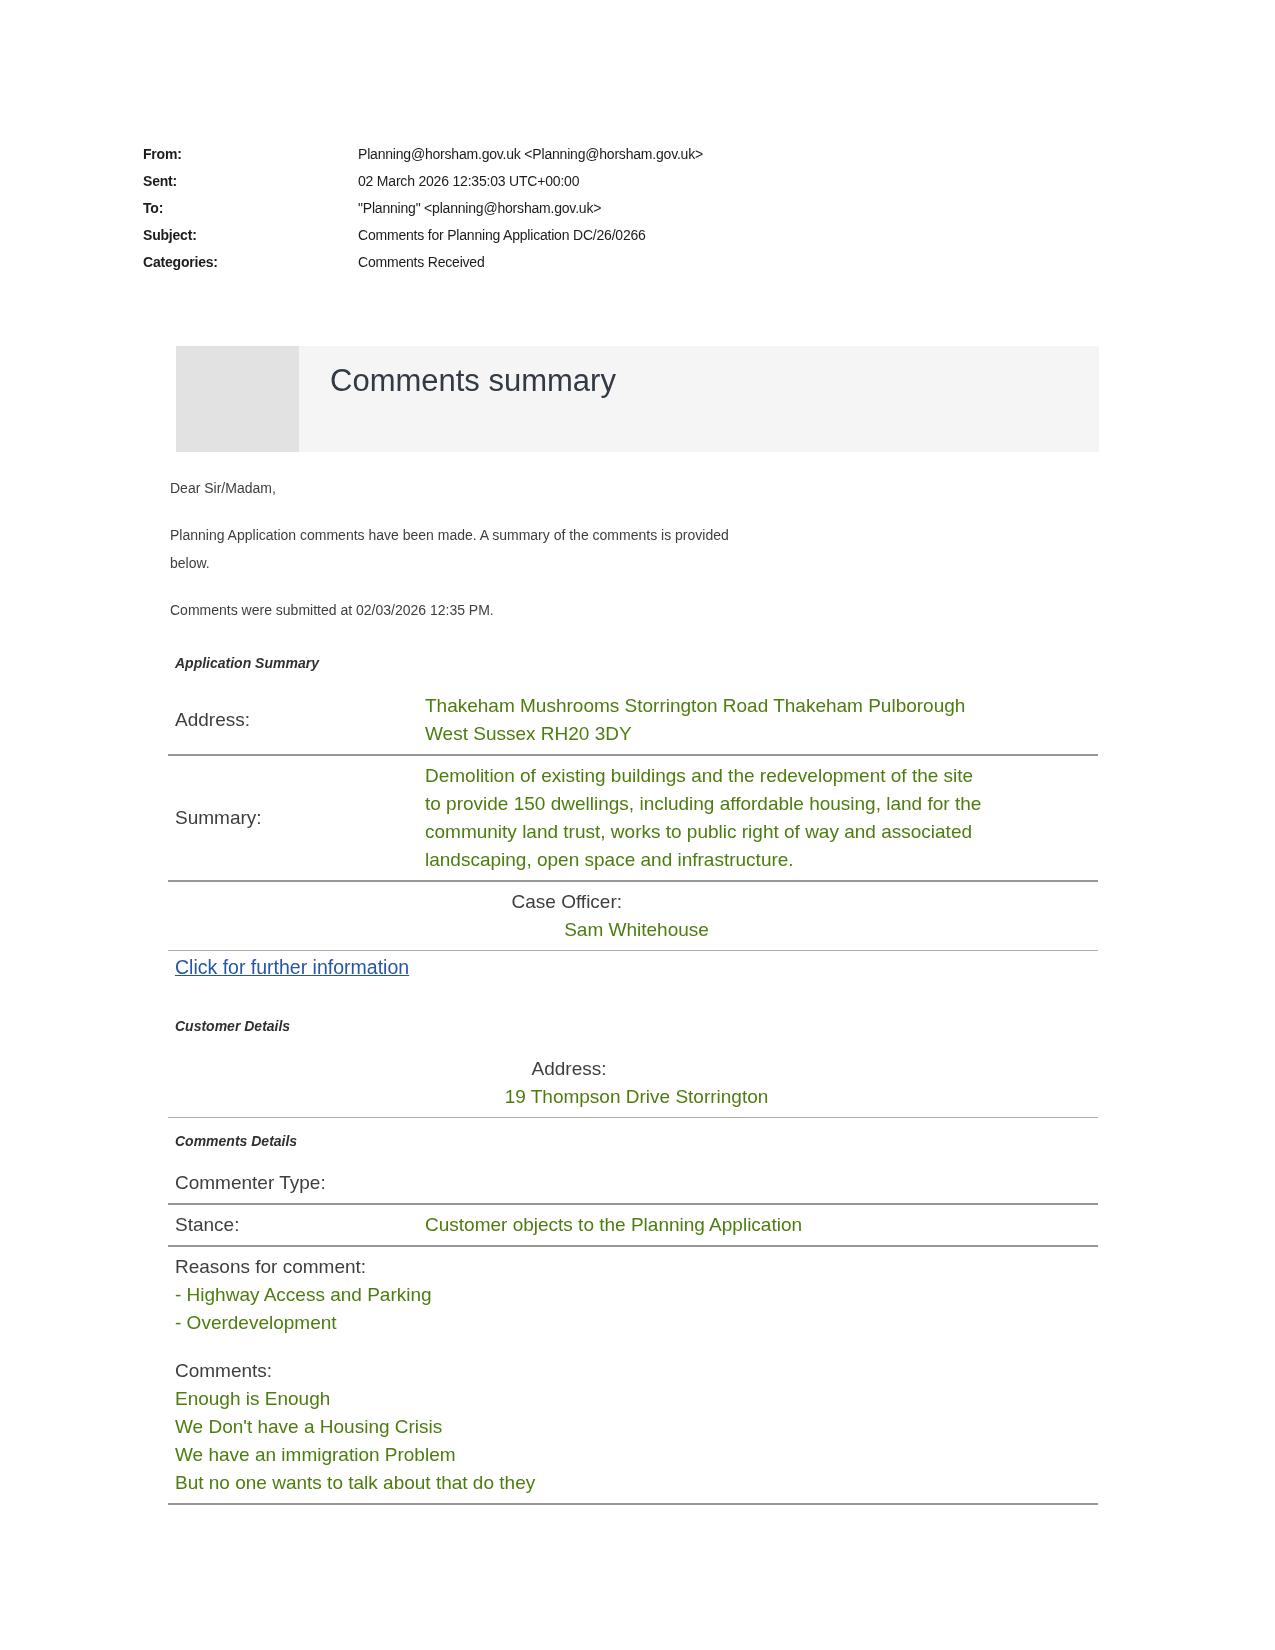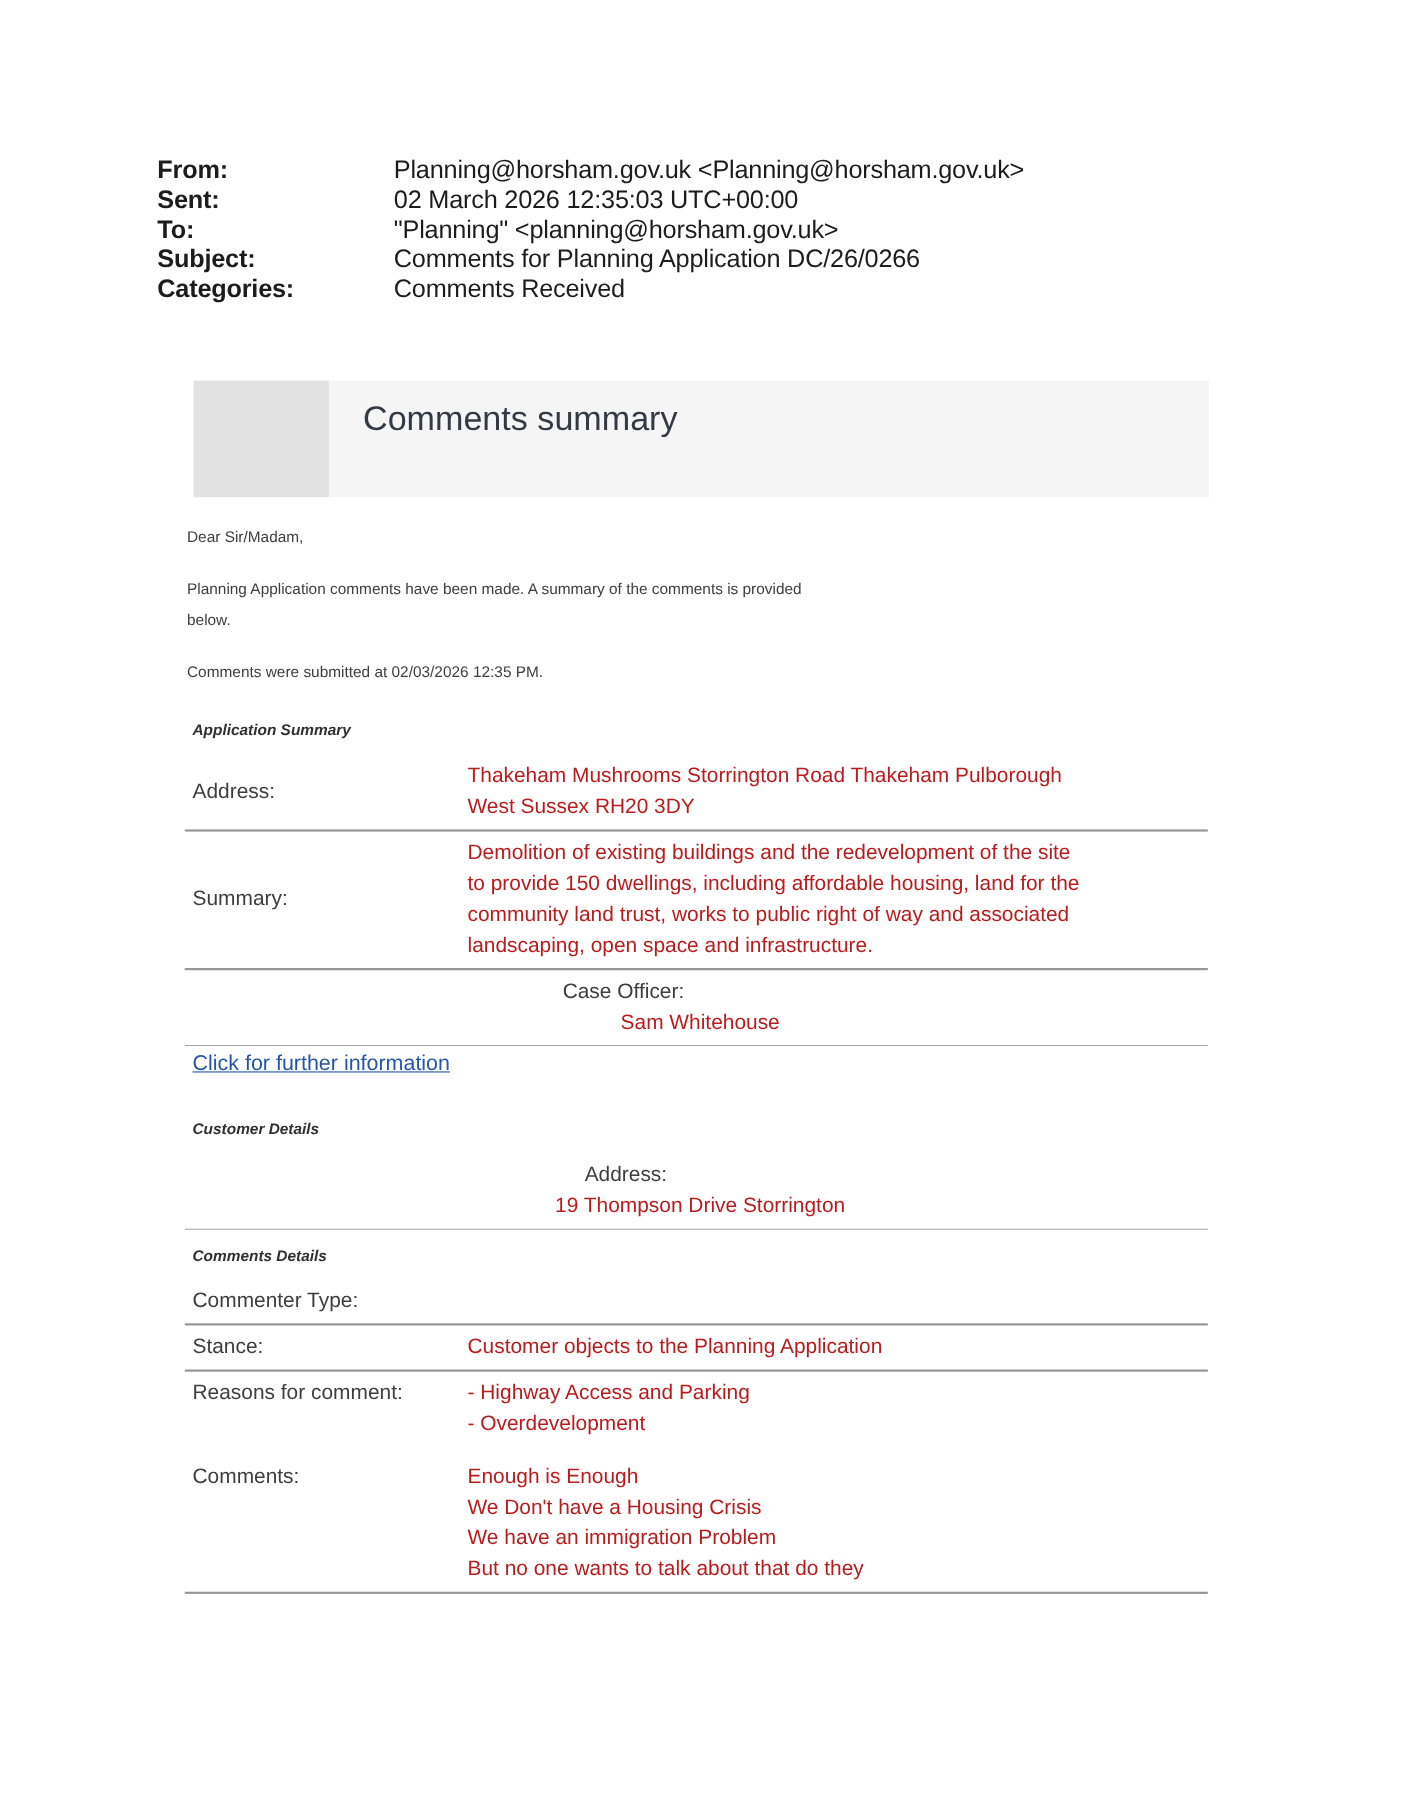--- a/index.html
+++ b/index.html
@@ -16,21 +16,21 @@
     color: #3e3e3e;
     overflow: hidden;
   }
 
   
   .email-header {
     position: absolute;
     left: 143px;
     top: 141px;
     color: #1c1c1c;
-    font-size: 23px;
+    font-size: 14px;
     line-height: 27px;
   }
   .meta-row { display: flex; }
   .meta-label {
     width: 215px;
     font-weight: bold;
     letter-spacing: -0.2px;
   }
   .meta-value { letter-spacing: -0.2px; }
 
@@ -101,35 +101,35 @@
 
   .row {
     display: flex;
     padding: 6px 0 6px 7px;
     box-sizing: border-box;
     border-bottom: 2px solid #979797;
     align-items: center;
   }
   .row.thin  { border-bottom: 1px solid #ababab; flex-direction: column; }
   .row.open  { border-bottom: none; padding-bottom: 14px; }
-  .row.top   { align-items: flex-start; }
+  .row.top   { align-items: flex-start; flex-direction: column; }
 
   .cell-label {
     flex: 0 0 auto;
     width: 250px;
     font-size: 19px;
     line-height: 28px;
     color: #3e3e3e;
   }
   .cell-label.narrow { width: 210px; }
   .cell-value {
     flex: 1;
     font-size: 19px;
     line-height: 28px;
-    color: #b91c1c;
+    color: #4d7c0f;
     white-space: pre-line;
     max-width: 620px;
   }
 
   
   .info-link {
     position: absolute;
     top: 953px;
     left: 7px;
     font-size: 19.5px;

